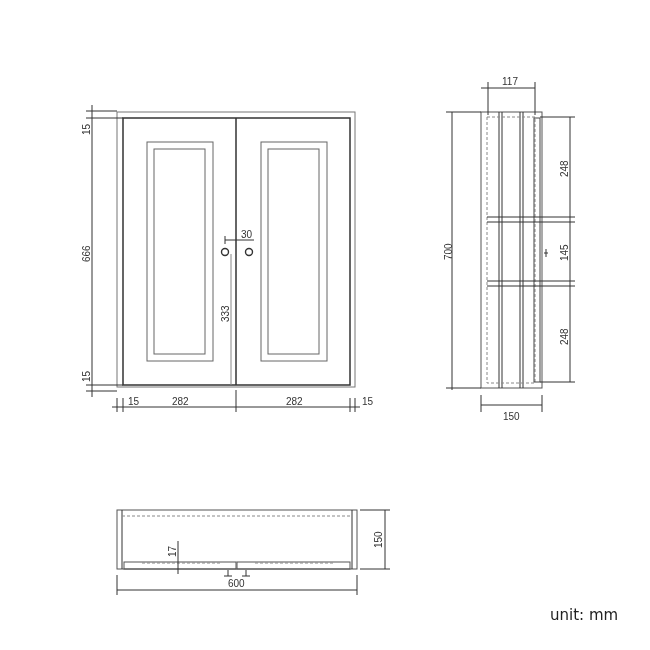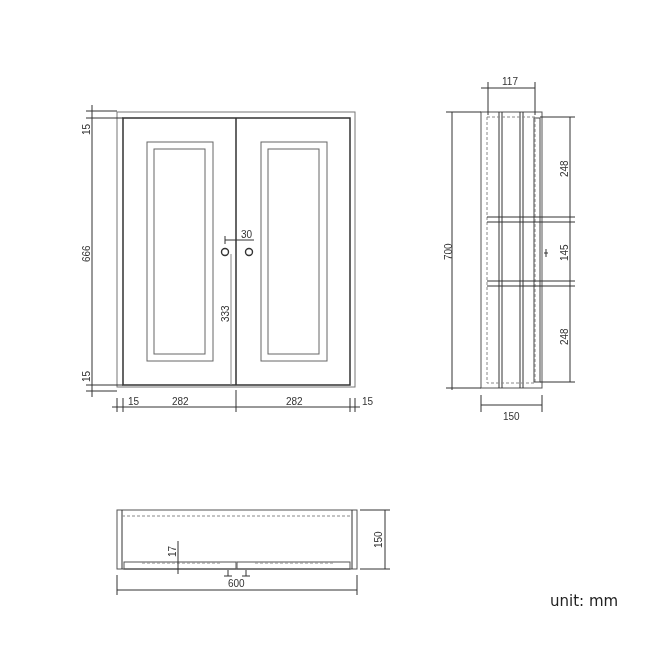--- a/index.html
+++ b/index.html
@@ -1,19 +1,19 @@
 <!DOCTYPE html>
 <html><head>
 <meta charset="utf-8">
 <style>
   html, body { margin:0; padding:0; background:#ffffff; }
   body { width:650px; height:650px; position:relative; overflow:hidden; font-family:"Liberation Sans", sans-serif; }
   svg { position:absolute; left:0; top:0; }
   .dim { font-family:"Liberation Sans", sans-serif; font-size:10px; fill:#333; }
-  .unit { position:absolute; left:550px; top:592px; font-family:"DejaVu Sans", sans-serif; font-size:15px; color:#222; }
+  .unit { position:absolute; left:550px; top:606px; font-family:"DejaVu Sans", sans-serif; font-size:15px; color:#222; }
 </style>
 </head>
 <body>
 
 <svg width="650" height="650" viewBox="0 0 650 650" xmlns="http://www.w3.org/2000/svg">
 
   <g fill="none" stroke="#333" stroke-width="1">
     <rect x="117" y="112" width="238" height="275" stroke="#777"></rect>
     <rect x="123" y="118" width="227" height="267" stroke-width="1.5"></rect>
     <line x1="236" y1="118" x2="236" y2="385" stroke-width="1.5"></line>

